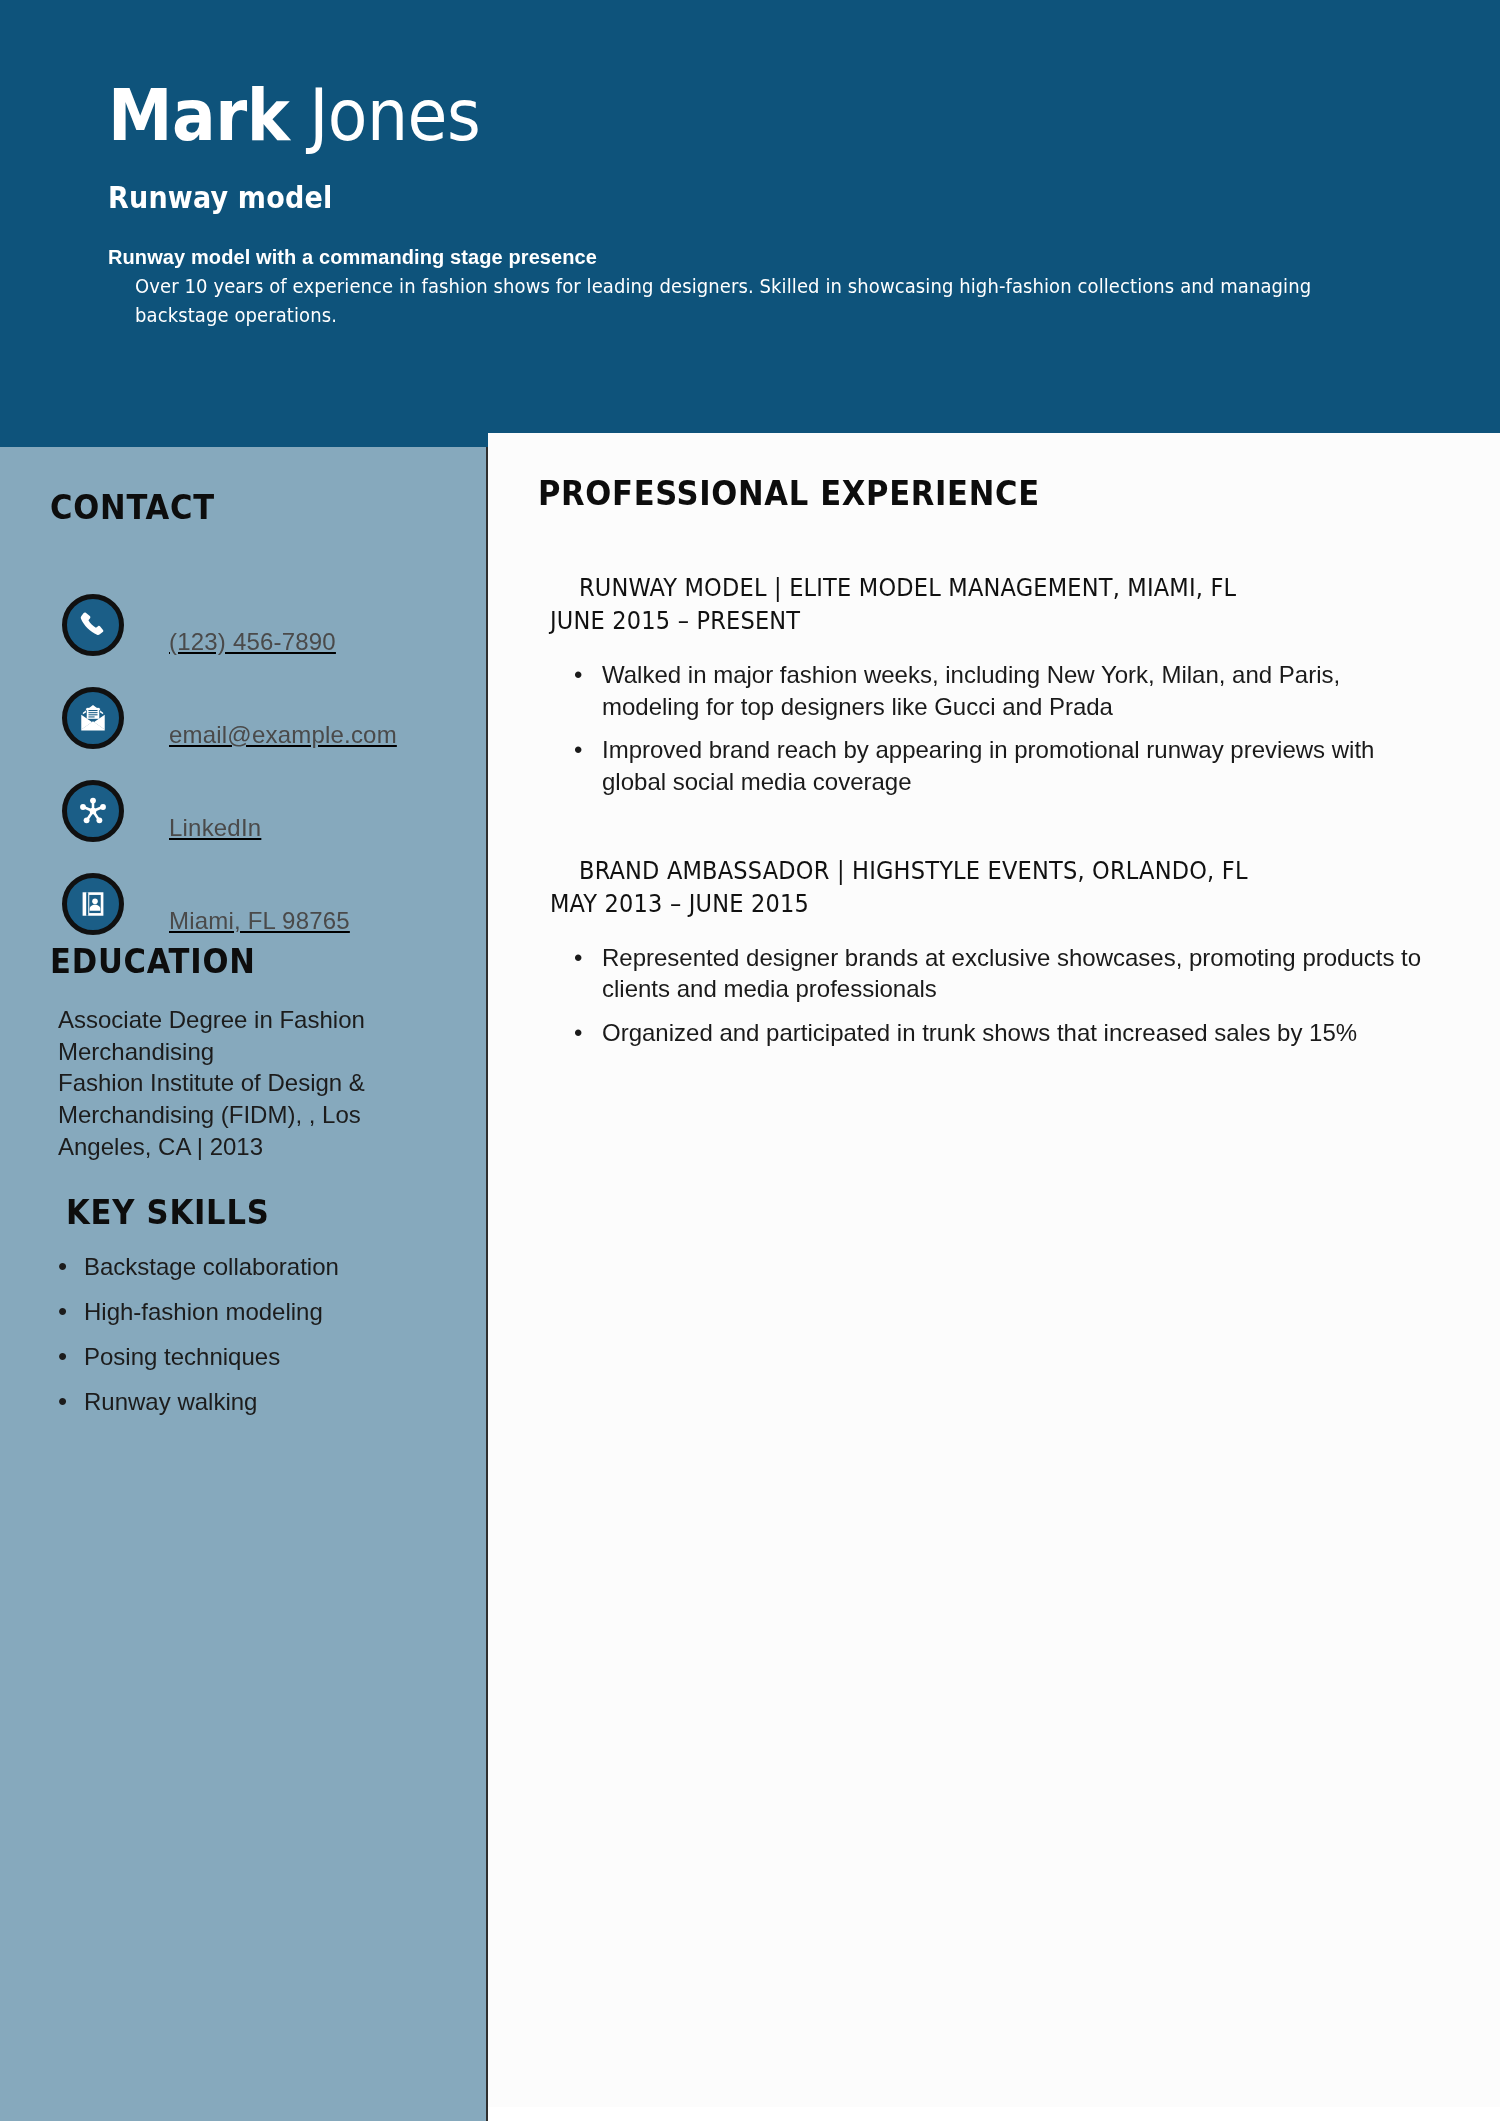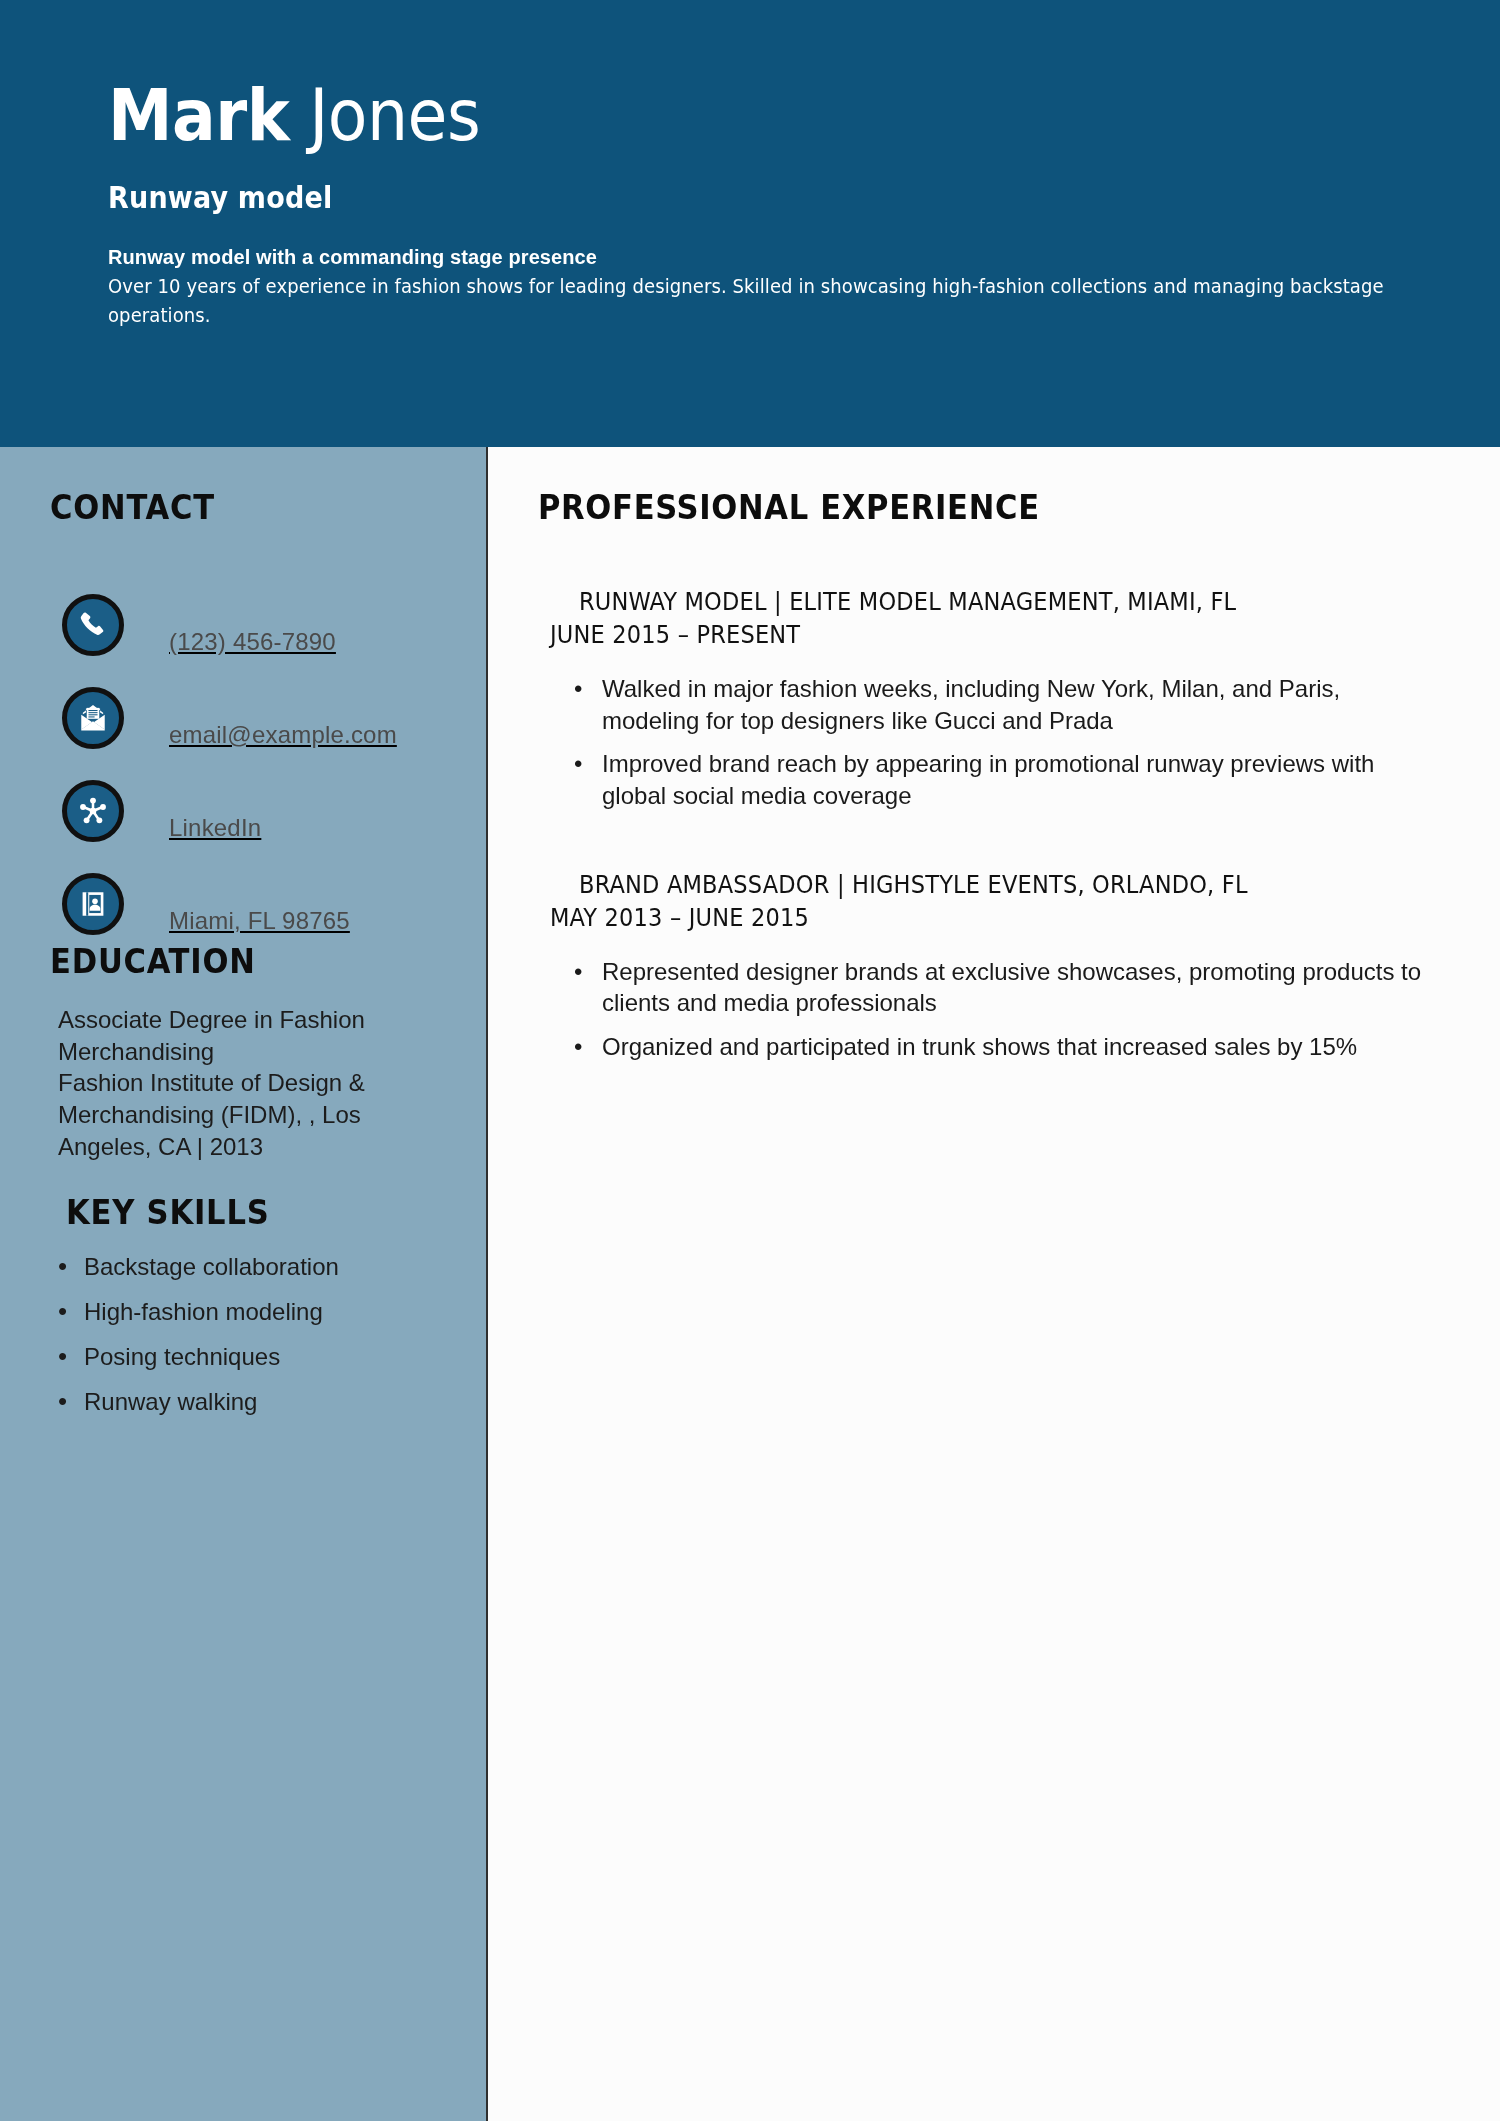--- a/index.html
+++ b/index.html
@@ -65,20 +65,21 @@
     font-weight: 700;
     line-height: 1.45;
     letter-spacing: 0.1px;
   }
   .summary-body {
     font-family: "DejaVu Sans Condensed", "Liberation Sans Narrow", "Liberation Sans", sans-serif;
     font-size: 20px;
     font-weight: 400;
     line-height: 1.45;
     letter-spacing: 0.1px;
+    margin-left: 27px;
   }
 
   
   .sidebar {
     position: absolute;
     left: 0;
     top: 447px;
     width: 487px;
     height: 1674px;
     background: #86a9bd;
@@ -173,21 +174,21 @@
     flex: 0 0 auto;
     text-align: left;
     font-size: 26px;
     line-height: 1.1;
   }
 
   
   .main {
     position: absolute;
     left: 488px;
-    top: 447px;
+    top: 433px;
     width: 1012px;
     height: 1674px;
     background: #fcfcfc;
     box-sizing: border-box;
     padding: 40px 60px 0 42px;
   }
   .main-h {
     font-family: "DejaVu Sans Condensed", "Liberation Sans Narrow", "Liberation Sans", sans-serif;
     font-size: 34px;
     font-weight: 700;

